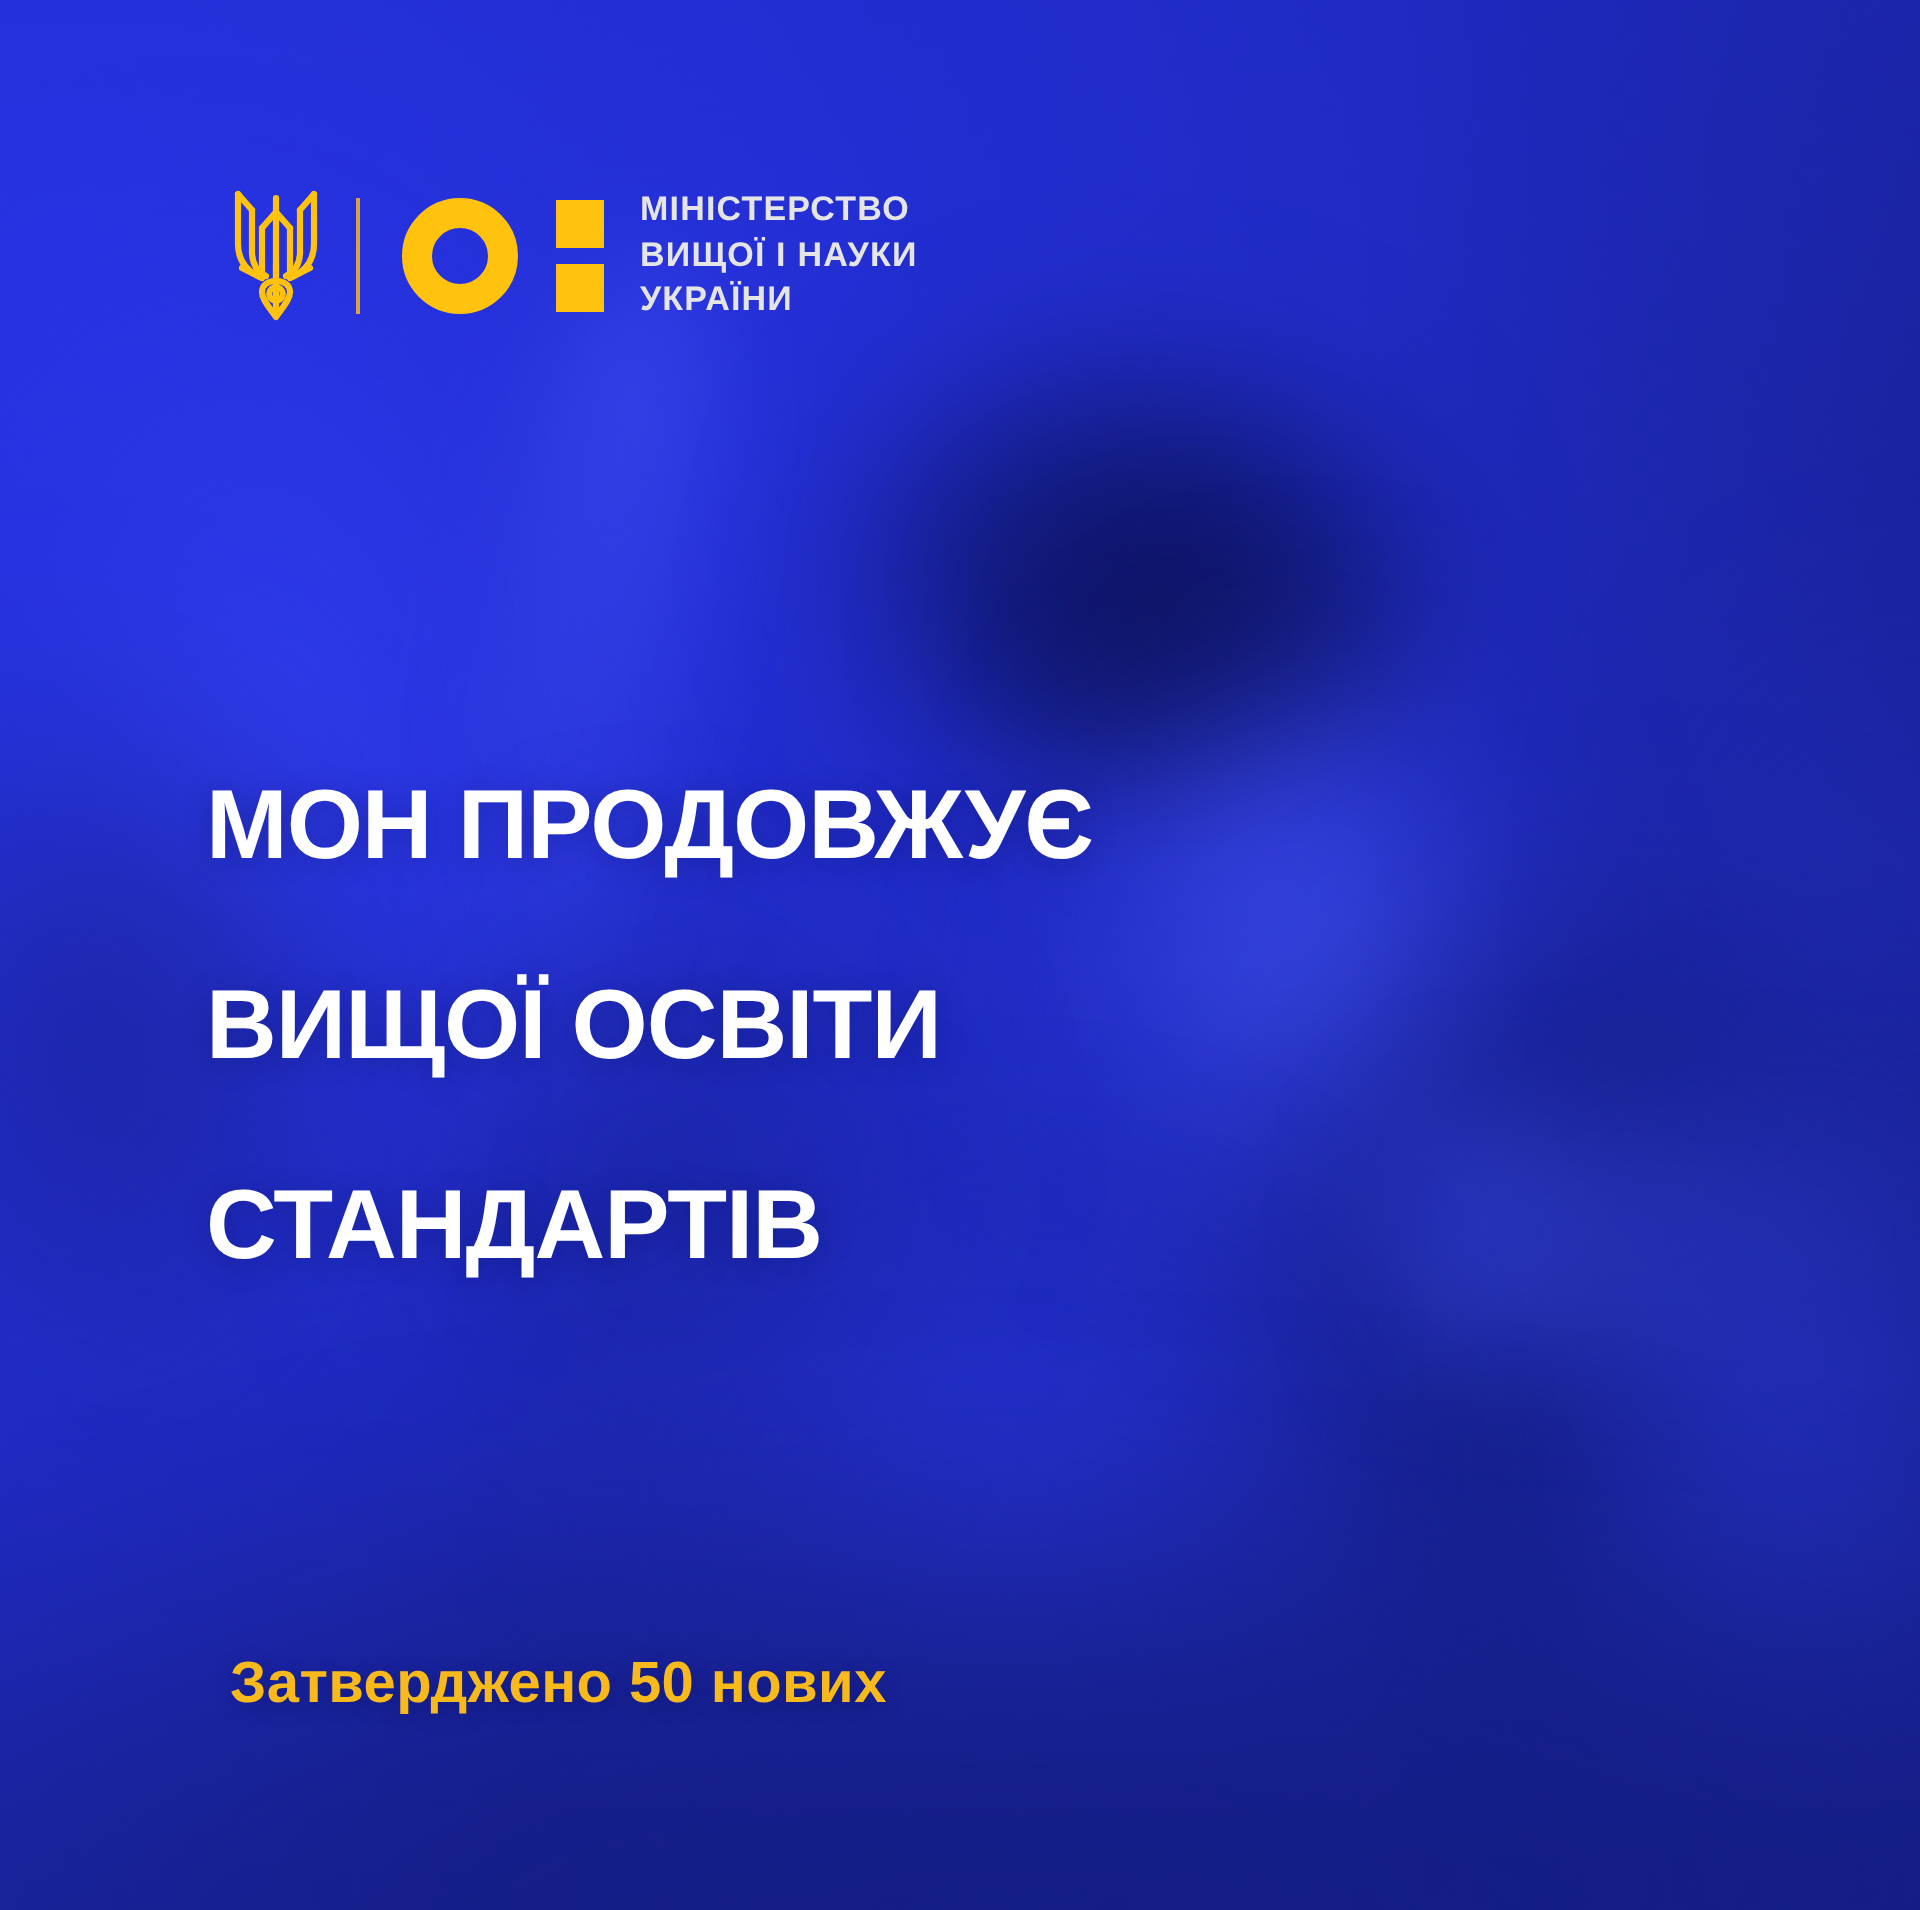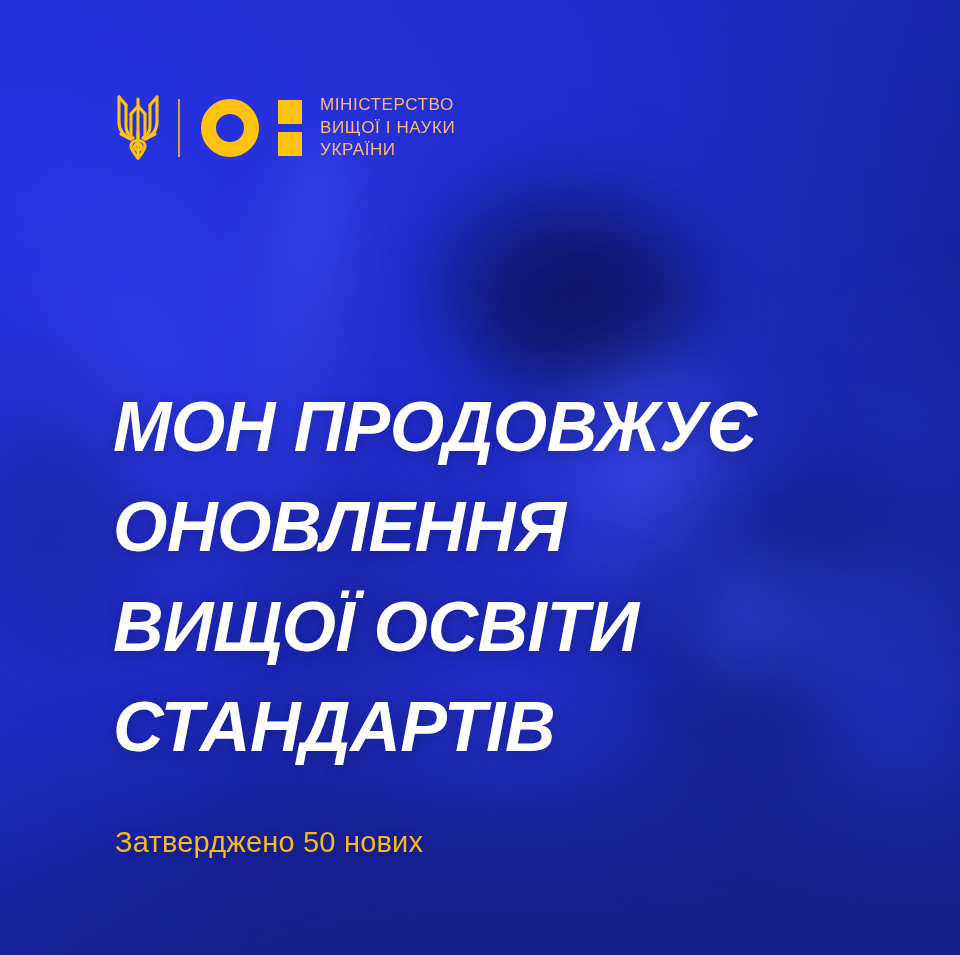--- a/index.html
+++ b/index.html
@@ -153,54 +153,53 @@
     display: flex;
     flex-direction: column;
     gap: 8px;
   }
   .mon-bar {
     width: 24px;
     height: 24px;
     background: #ffc20e;
   }
   .logo-text {
-    color: #fdba74;
+    color: #e5e5e5;
     font-size: 17px;
-    font-weight: 400;
+    font-weight: 700;
     line-height: 1.33;
     letter-spacing: 0.6px;
     white-space: nowrap;
   }
 
   
   .headline {
     position: absolute;
-    left: 113px;
+    left: 103px;
     top: 330px;
     z-index: 3;
     color: #ffffff;
-    font-size: 70px;
+    font-size: 49px;
     font-weight: 700;
     line-height: 100px;
     letter-spacing: -0.5px;
     text-transform: uppercase;
     text-shadow: 0 2px 14px rgba(8, 14, 70, .28);
-    font-style: italic;
   }
   .headline .hl-line { display: block; white-space: nowrap; }
 
   
   .subtitle {
     position: absolute;
     left: 115px;
     top: 826px;
     z-index: 3;
     color: #f7b91c;
     font-size: 29px;
-    font-weight: 400;
+    font-weight: 700;
     letter-spacing: 0.2px;
     white-space: nowrap;
     text-shadow: 0 2px 10px rgba(8, 14, 70, .30);
   }
 </style>
 </head>
 <body>
 
 <div class="poster">
 
@@ -255,20 +254,19 @@
 
     <div class="logo-text">
       <div>МІНІСТЕРСТВО</div>
       <div>ВИЩОЇ І НАУКИ</div>
       <div>УКРАЇНИ</div>
     </div>
   </div>
 
   <h1 class="headline">
     <span class="hl-line">МОН ПРОДОВЖУЄ</span>
-    <span class="hl-line">ОНОВЛЕННЯ</span>
     <span class="hl-line">ВИЩОЇ ОСВІТИ</span>
     <span class="hl-line">СТАНДАРТІВ</span>
   </h1>
 
   <div class="subtitle">Затверджено 50 нових</div>
 
 </div>
 
 </body></html>

